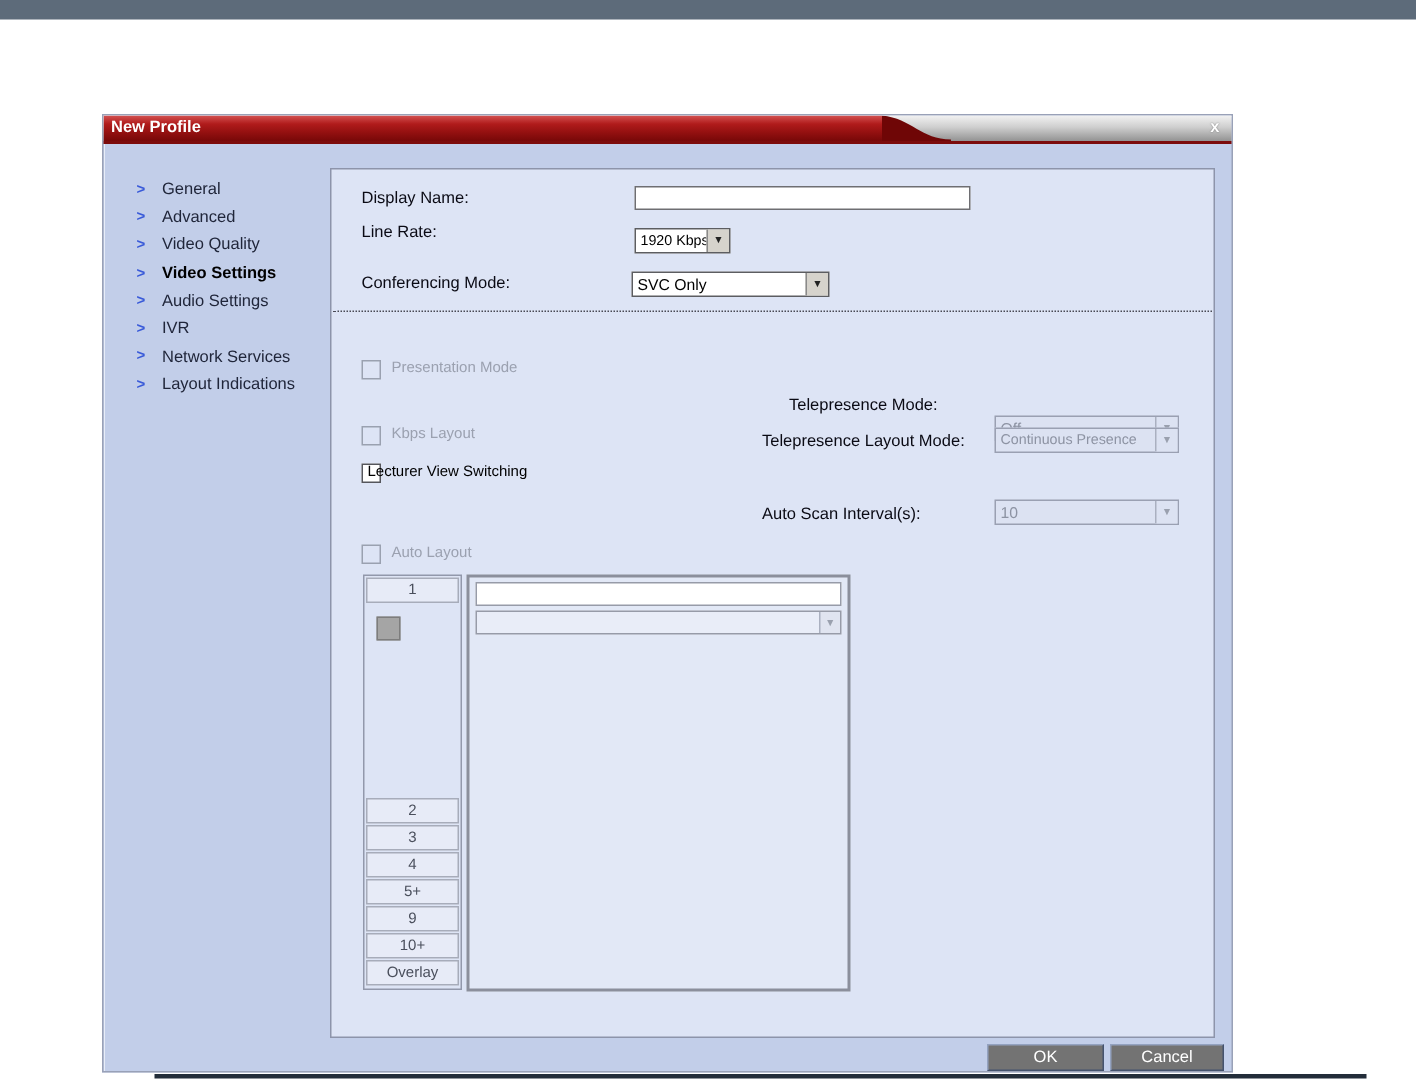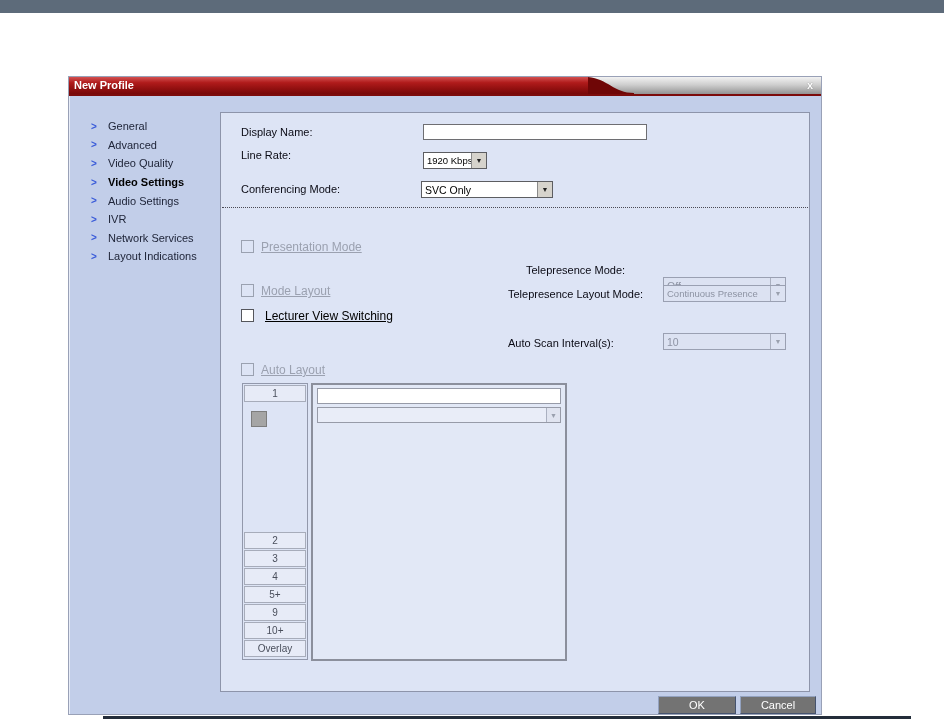--- a/index.html
+++ b/index.html
@@ -43,21 +43,21 @@
   .combo .combo-text { flex:1; padding:0 3px; overflow:hidden; white-space:nowrap; }
   .combo .combo-btn { width:15px; height:100%; background:#d6d3cc; border-left:1px solid #8a8a8a;
            display:flex; align-items:center; justify-content:center; font-size:7px; color:#222; }
   .combo.disabled { background:#dce2f2; border:1px solid #9aa0b2; color:#8d93a3; }
   .combo.disabled .combo-btn { background:#dce2f2; border-left:1px solid #aab0c0; color:#9aa0ae; }
 
   .dotted-sep { position:absolute; left:1px; right:1px; top:94px; border-top:1px dotted #4a4a55; }
 
   .cb { position:absolute; width:13px; height:13px; background:#fff; border:1px solid #55565c; }
   .cb.dim { background:#dde4f5; border:1px solid #9aa1b0; }
-  .cb-label { position:absolute; font-size:12px; color:#000; white-space:nowrap;text-decoration:underline; }
+  .cb-label { position:absolute; font-size:10px; color:#000; white-space:nowrap; }
   .cb-label.dim { color:#9ba1b0; }
 
   
   .layout-col { position:absolute; left:21px; top:270px; width:66px; height:277px;
                 border:1px solid #9298ab; display:flex; flex-direction:column; padding:1px; }
   .lay-btn { height:17px; margin-bottom:1px; background:#e7ebf7; border:1px solid #a7acba;
              font-size:10px; color:#4a4f5c; display:flex; align-items:center; justify-content:center; cursor:pointer; }
   .lay-square { width:16px; height:16px; margin:8px 0 0 7px; background:#a5a5a5; border:1px solid #7d7d7d; }
   .lay-spacer { flex:1; }
 
@@ -152,30 +152,30 @@
       <span class="cb dim" style="left:20px; top:127px;"></span>
       <span class="cb-label dim" style="left:40px; top:127px;">Presentation Mode</span>
 
       <span class="flabel" style="left:305px; top:151px;">Telepresence Mode:</span>
       <div class="combo disabled" style="left:442px; top:164px; width:123px;">
         <span class="combo-text">Off</span>
         <span class="combo-btn">▼</span>
       </div>
 
       <span class="cb dim" style="left:20px; top:171px;"></span>
-      <span class="cb-label dim" style="left:40px; top:171px;">Mode Layout</span>
+      <span class="cb-label dim" style="left:40px; top:171px;">Kbps Layout</span>
 
       <span class="flabel" style="left:287px; top:175px;">Telepresence Layout Mode:</span>
       <div class="combo disabled" style="left:442px; top:172px; width:123px;">
         <span class="combo-text" style="font-size:9.5px;">Continuous Presence</span>
         <span class="combo-btn">▼</span>
       </div>
 
       <span class="cb" style="left:20px; top:196px;"></span>
-      <span class="cb-label" style="left:44px; top:196px;">Lecturer View Switching</span>
+      <span class="cb-label" style="left:24px; top:196px;">Lecturer View Switching</span>
 
       <span class="flabel" style="left:287px; top:224px;">Auto Scan Interval(s):</span>
       <div class="combo disabled" style="left:442px; top:220px; width:123px;">
         <span class="combo-text">10</span>
         <span class="combo-btn">▼</span>
       </div>
 
       <span class="cb dim" style="left:20px; top:250px;"></span>
       <span class="cb-label dim" style="left:40px; top:250px;">Auto Layout</span>
 

